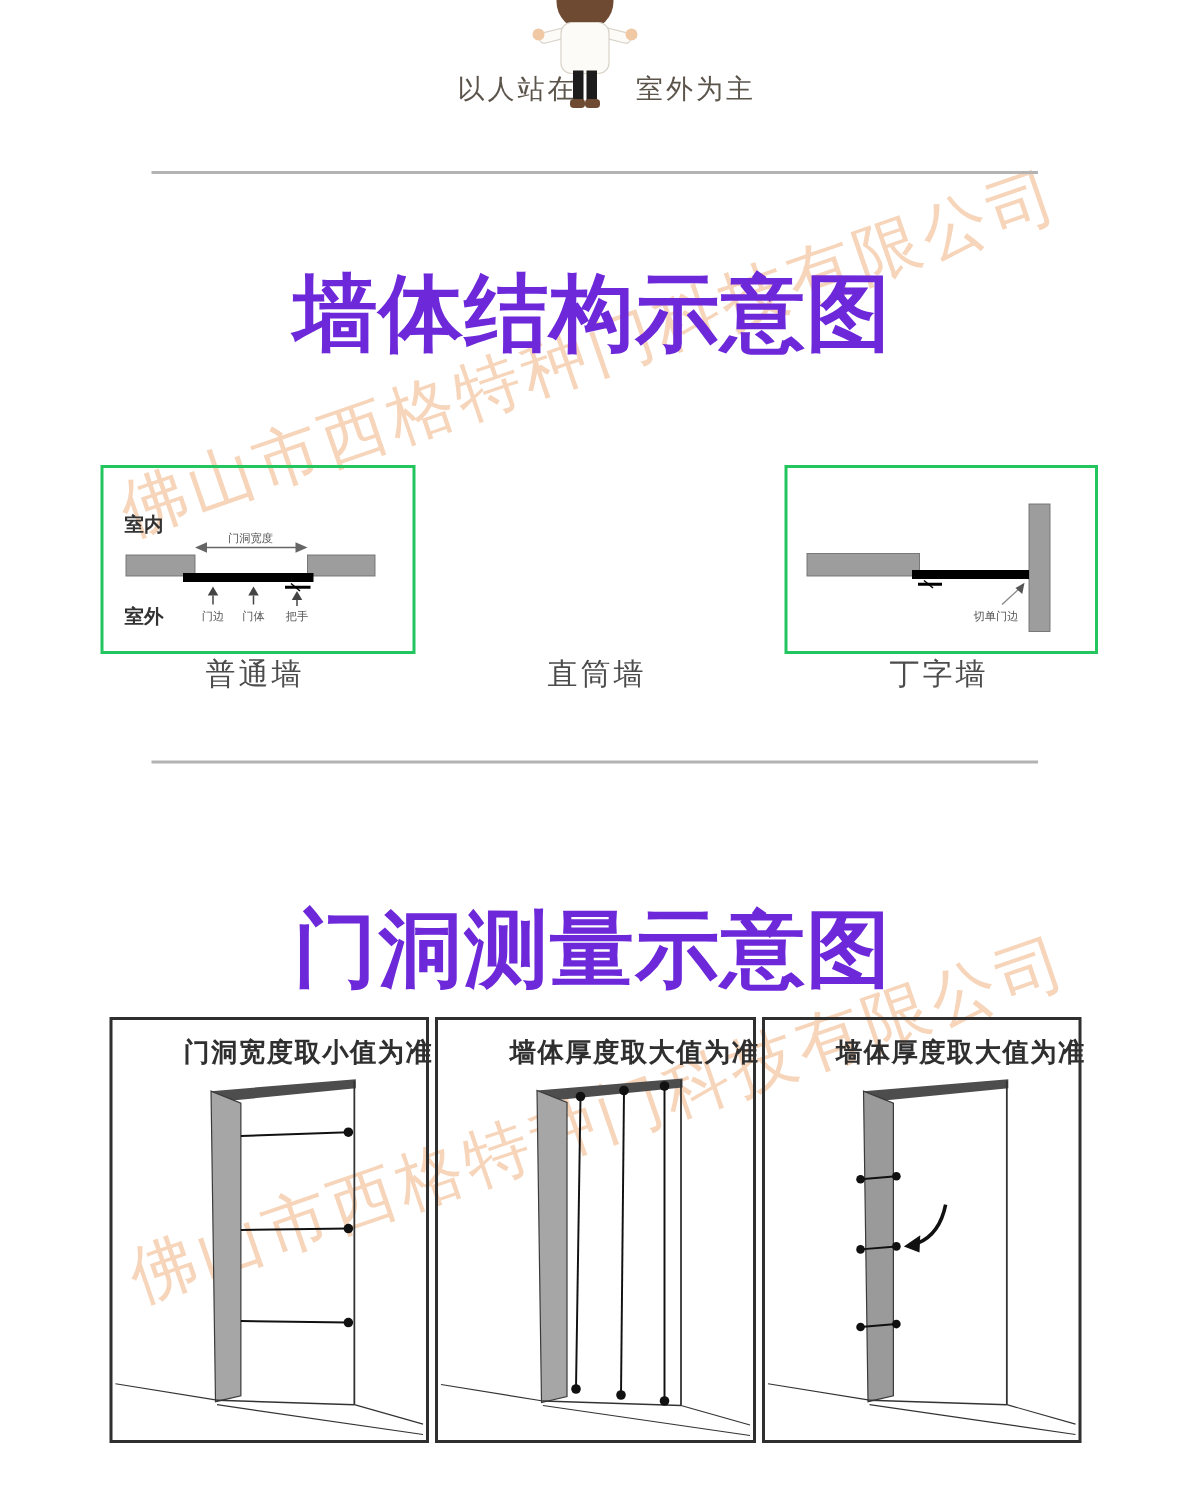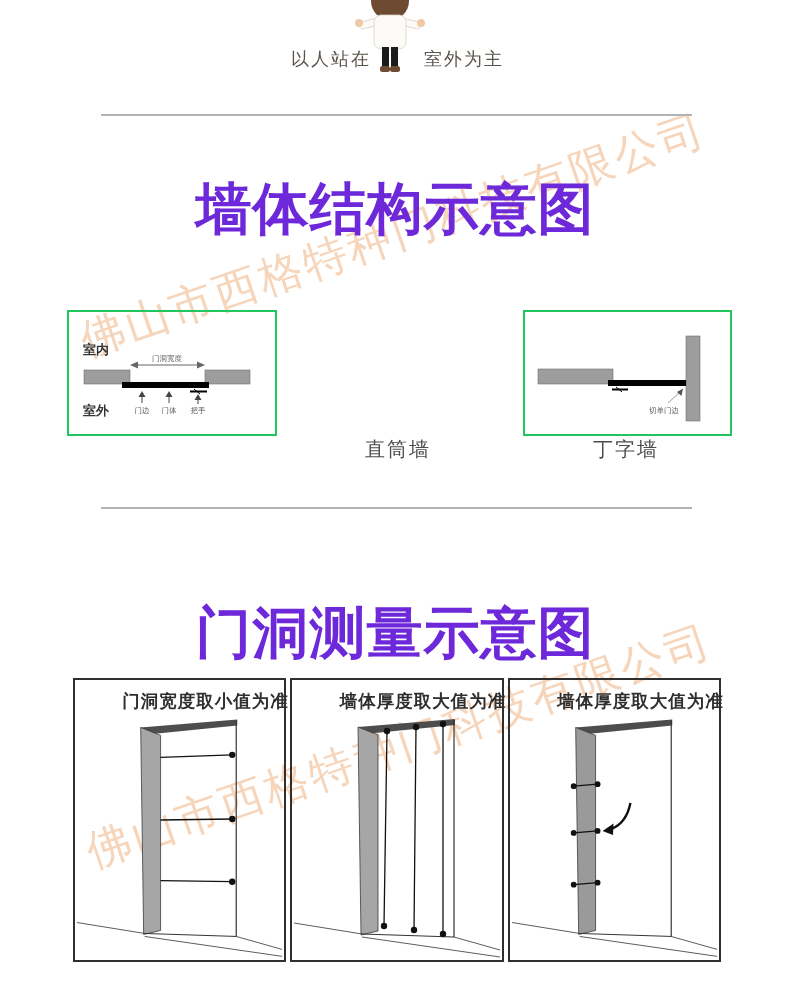--- a/index.html
+++ b/index.html
@@ -16,21 +16,21 @@
     z-index:0;pointer-events:none;font-weight:400;
   }
   .wm1{left:82px;top:313px;}
   .wm2{left:88px;top:824px;}
   
   .person-svg{position:absolute;left:350px;top:0;}
   .top-text{
     position:absolute;top:47px;font-size:18px;letter-spacing:2px;
     color:#5b544b;z-index:1;
   }
-  .top-text.left{left:291px;}
+  .top-text.left{left:305px;}
   .top-text.right{left:424px;}
   .divider{position:absolute;left:101px;width:591px;height:2px;background:#b3b3b3;z-index:1;}
   .divider1{top:114px;}
   .divider2{top:507px;}
   
   .sec-title{
     position:absolute;left:0;width:790px;text-align:center;
     font-size:56px;font-weight:800;letter-spacing:1px;color:#6d28d9;z-index:1;
   }
   .sec-title.s1{top:172px;}
@@ -137,20 +137,21 @@
         <line x1="91" y1="75" x2="97" y2="80" stroke-width="1"></line>
       </g>
       <g>
         <line x1="143" y1="91" x2="155" y2="80" stroke="#888" stroke-width="0.9"></line>
         <polygon points="158,76.5 152,80 156.5,84" fill="#555"></polygon>
       </g>
       <text x="139" y="101" text-anchor="middle" class="t-tiny">切单门边</text>
     </svg>
   </div>
 
+  <div class="wlabel l1">普通墙</div>
   <div class="wlabel l2">直筒墙</div>
   <div class="wlabel l3">丁字墙</div>
 
   <div class="divider divider2"></div>
 
   <div class="sec-title s2">门洞测量示意图</div>
 
   <div class="mbox b1">
     <div class="mtitle">门洞宽度取小值为准</div>
     <svg viewBox="0 0 210 280">

